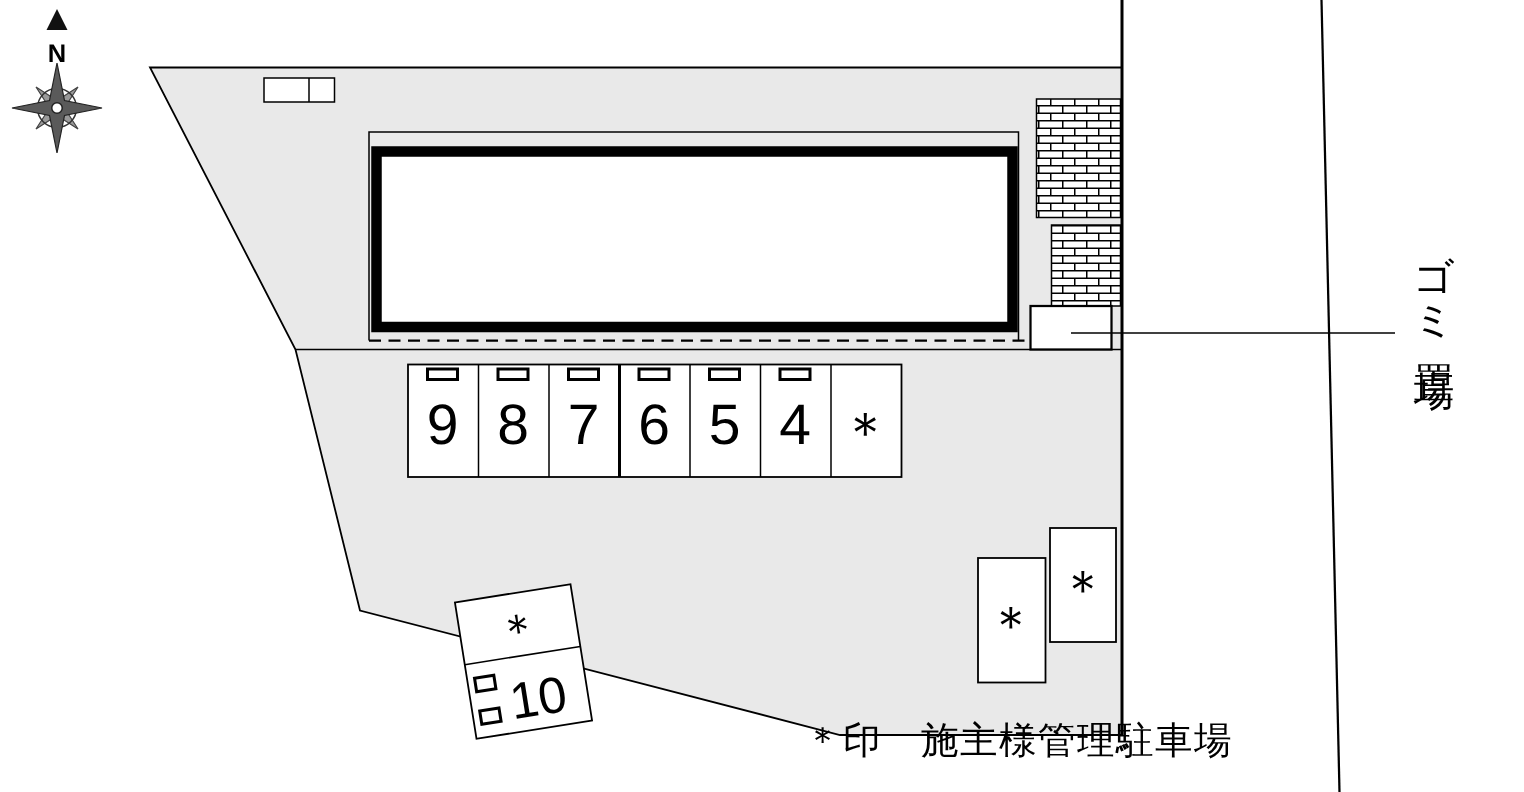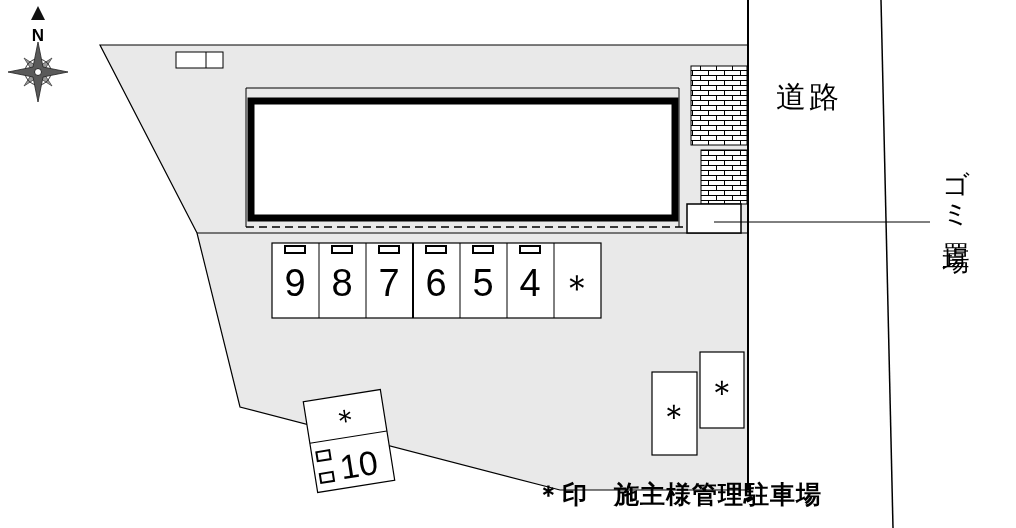--- a/index.html
+++ b/index.html
@@ -12,21 +12,21 @@
     color:#000;
   }
   .canvas svg{position:absolute;left:0;top:0;}
   .overlay-label{position:absolute;color:#000;line-height:1.1;white-space:pre;}
   .road-label{left:776px;top:80px;font-size:30px;letter-spacing:3px;font-weight:500;}
   .garbage-label{
     left:934px;top:150px;width:36px;height:180px;
     font-size:27px;letter-spacing:5px;
     writing-mode:vertical-rl;text-orientation:upright;font-weight:500;
   }
-  .legend-note{left:536px;top:481px;font-size:25px;letter-spacing:1px;font-weight:700;}
+  .legend-note{left:536px;top:481px;font-size:25px;letter-spacing:1px;font-weight:400;}
   text{fill:#000;}
 </style>
 </head>
 <body>
 
 <div class="canvas">
 
   <svg width="1016" height="528" viewBox="0 0 1016 528">
     <defs>
       <pattern id="brick" width="16" height="10" patternUnits="userSpaceOnUse">
@@ -104,17 +104,16 @@
     <g>
       <polygon points="38,6 31,20 45,20" fill="#111"></polygon>
       <text x="38" y="41" text-anchor="middle" font-size="17" font-weight="600">N</text>
       <polygon points="52,58 43,72 52,86 38,77 24,86 33,72 24,58 38,67" fill="#9a9a9a" stroke="#444" stroke-width="0.8"></polygon>
       <circle cx="38" cy="72" r="13" fill="none" stroke="#333" stroke-width="1"></circle>
       <polygon points="38,42 43,67 68,72 43,77 38,102 33,77 8,72 33,67" fill="#5a5a5a" stroke="#222" stroke-width="0.8"></polygon>
       <circle cx="38" cy="72" r="3.5" fill="#fff" stroke="#222" stroke-width="1"></circle>
     </g>
   </svg>
 
-  <div class="overlay-label road-label">道路</div>
   <div class="overlay-label garbage-label">ゴミ置場</div>
   <div class="overlay-label legend-note">＊印　施主様管理駐車場</div>
 
 </div>
 
 </body></html>

